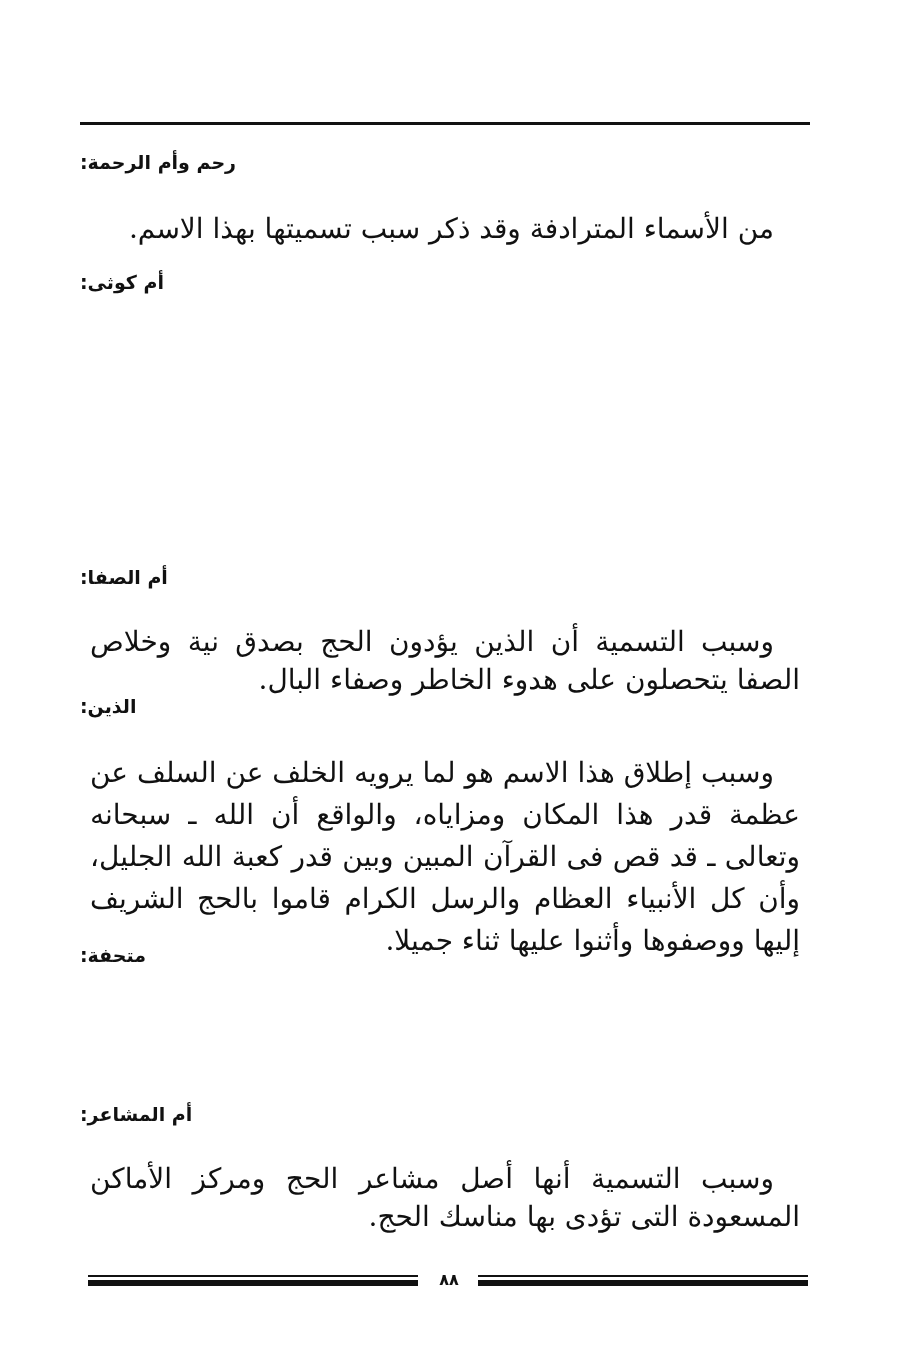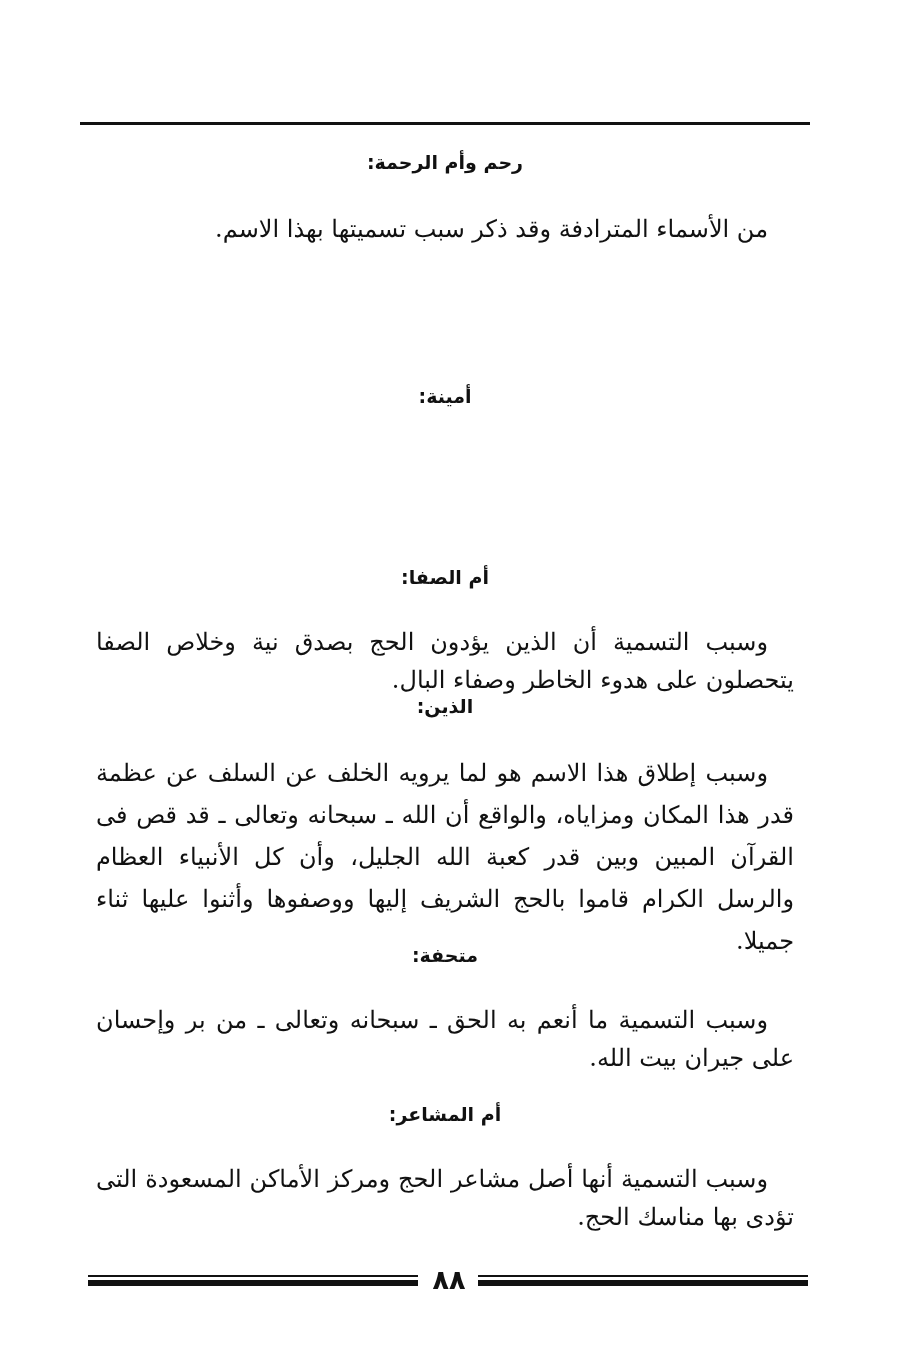--- a/index.html
+++ b/index.html
@@ -29,31 +29,31 @@
       left: 0;
       width: 730px;
       height: 3px;
       background: #111;
     }
     .heading {
       font-family: "DejaVu Sans", "Liberation Sans", sans-serif;
       font-weight: bold;
       font-size: 19px;
       line-height: 24px;
-      text-align: center;
+      text-align: left;
       margin: 0;
       padding: 0;
     }
     .para {
-      font-size: 24px;
+      font-size: 28px;
       line-height: 38px;
       text-align: justify;
       text-align-last: right;
       text-indent: 26px;
-      margin: 16px;
+      margin: 10px;
       padding: 0;
     }
     .block { position: absolute; left: 0; width: 730px; }
     .footer {
       position: absolute;
       top: 1270px;
       left: 0;
       width: 730px;
       height: 24px;
       direction: ltr;
@@ -71,56 +71,55 @@
     .footer .line-thick {
       position: absolute; left: 0; right: 0; top: 5px; height: 6px; background: #111;
     }
     .page-number {
       position: absolute;
       left: 340px;
       top: -2px;
       width: 58px;
       text-align: center;
       font-family: "DejaVu Sans", "Liberation Sans", sans-serif;
-      font-size: 27px;
+      font-size: 16px;
       font-weight: bold;
       line-height: 24px;
     }
   </style>
 </head>
 <body>
 
 <div class="page">
   <div class="top-rule"></div>
 
   <div class="block" style="top:150px;">
     <h3 class="heading">رحم وأم الرحمة:</h3>
     <p class="para" style="margin-top:36px;">من الأسماء المترادفة وقد ذكر سبب تسميتها بهذا الاسم.</p>
   </div>
 
   <div class="block" style="top:270px;">
+    <h3 class="heading">أم كوثى:</h3>
   </div>
 
   <div class="block" style="top:384px;">
-    <h3 class="heading">أمينة:</h3>
   </div>
 
   <div class="block" style="top:565px;">
     <h3 class="heading">أم الصفا:</h3>
     <p class="para" style="margin-top:34px;">وسبب التسمية أن الذين يؤدون الحج بصدق نية وخلاص الصفا يتحصلون على هدوء الخاطر وصفاء البال.</p>
   </div>
 
   <div class="block" style="top:694px;">
     <h3 class="heading">الذين:</h3>
     <p class="para" style="margin-top:34px; line-height:42px;">وسبب إطلاق هذا الاسم هو لما يرويه الخلف عن السلف عن عظمة قدر هذا المكان ومزاياه، والواقع أن الله ـ سبحانه وتعالى ـ قد قص فى القرآن المبين وبين قدر كعبة الله الجليل، وأن كل الأنبياء العظام والرسل الكرام قاموا بالحج الشريف إليها ووصفوها وأثنوا عليها ثناء جميلا.</p>
   </div>
 
   <div class="block" style="top:943px;">
     <h3 class="heading">متحفة:</h3>
-    <p class="para" style="margin-top:34px;">وسبب التسمية ما أنعم به الحق ـ سبحانه وتعالى ـ من بر وإحسان على جيران بيت الله.</p>
   </div>
 
   <div class="block" style="top:1102px;">
     <h3 class="heading">أم المشاعر:</h3>
     <p class="para" style="margin-top:34px;">وسبب التسمية أنها أصل مشاعر الحج ومركز الأماكن المسعودة التى تؤدى بها مناسك الحج.</p>
   </div>
 
   <div class="footer">
     <div class="rule-left">
       <div class="line-thin"></div>

